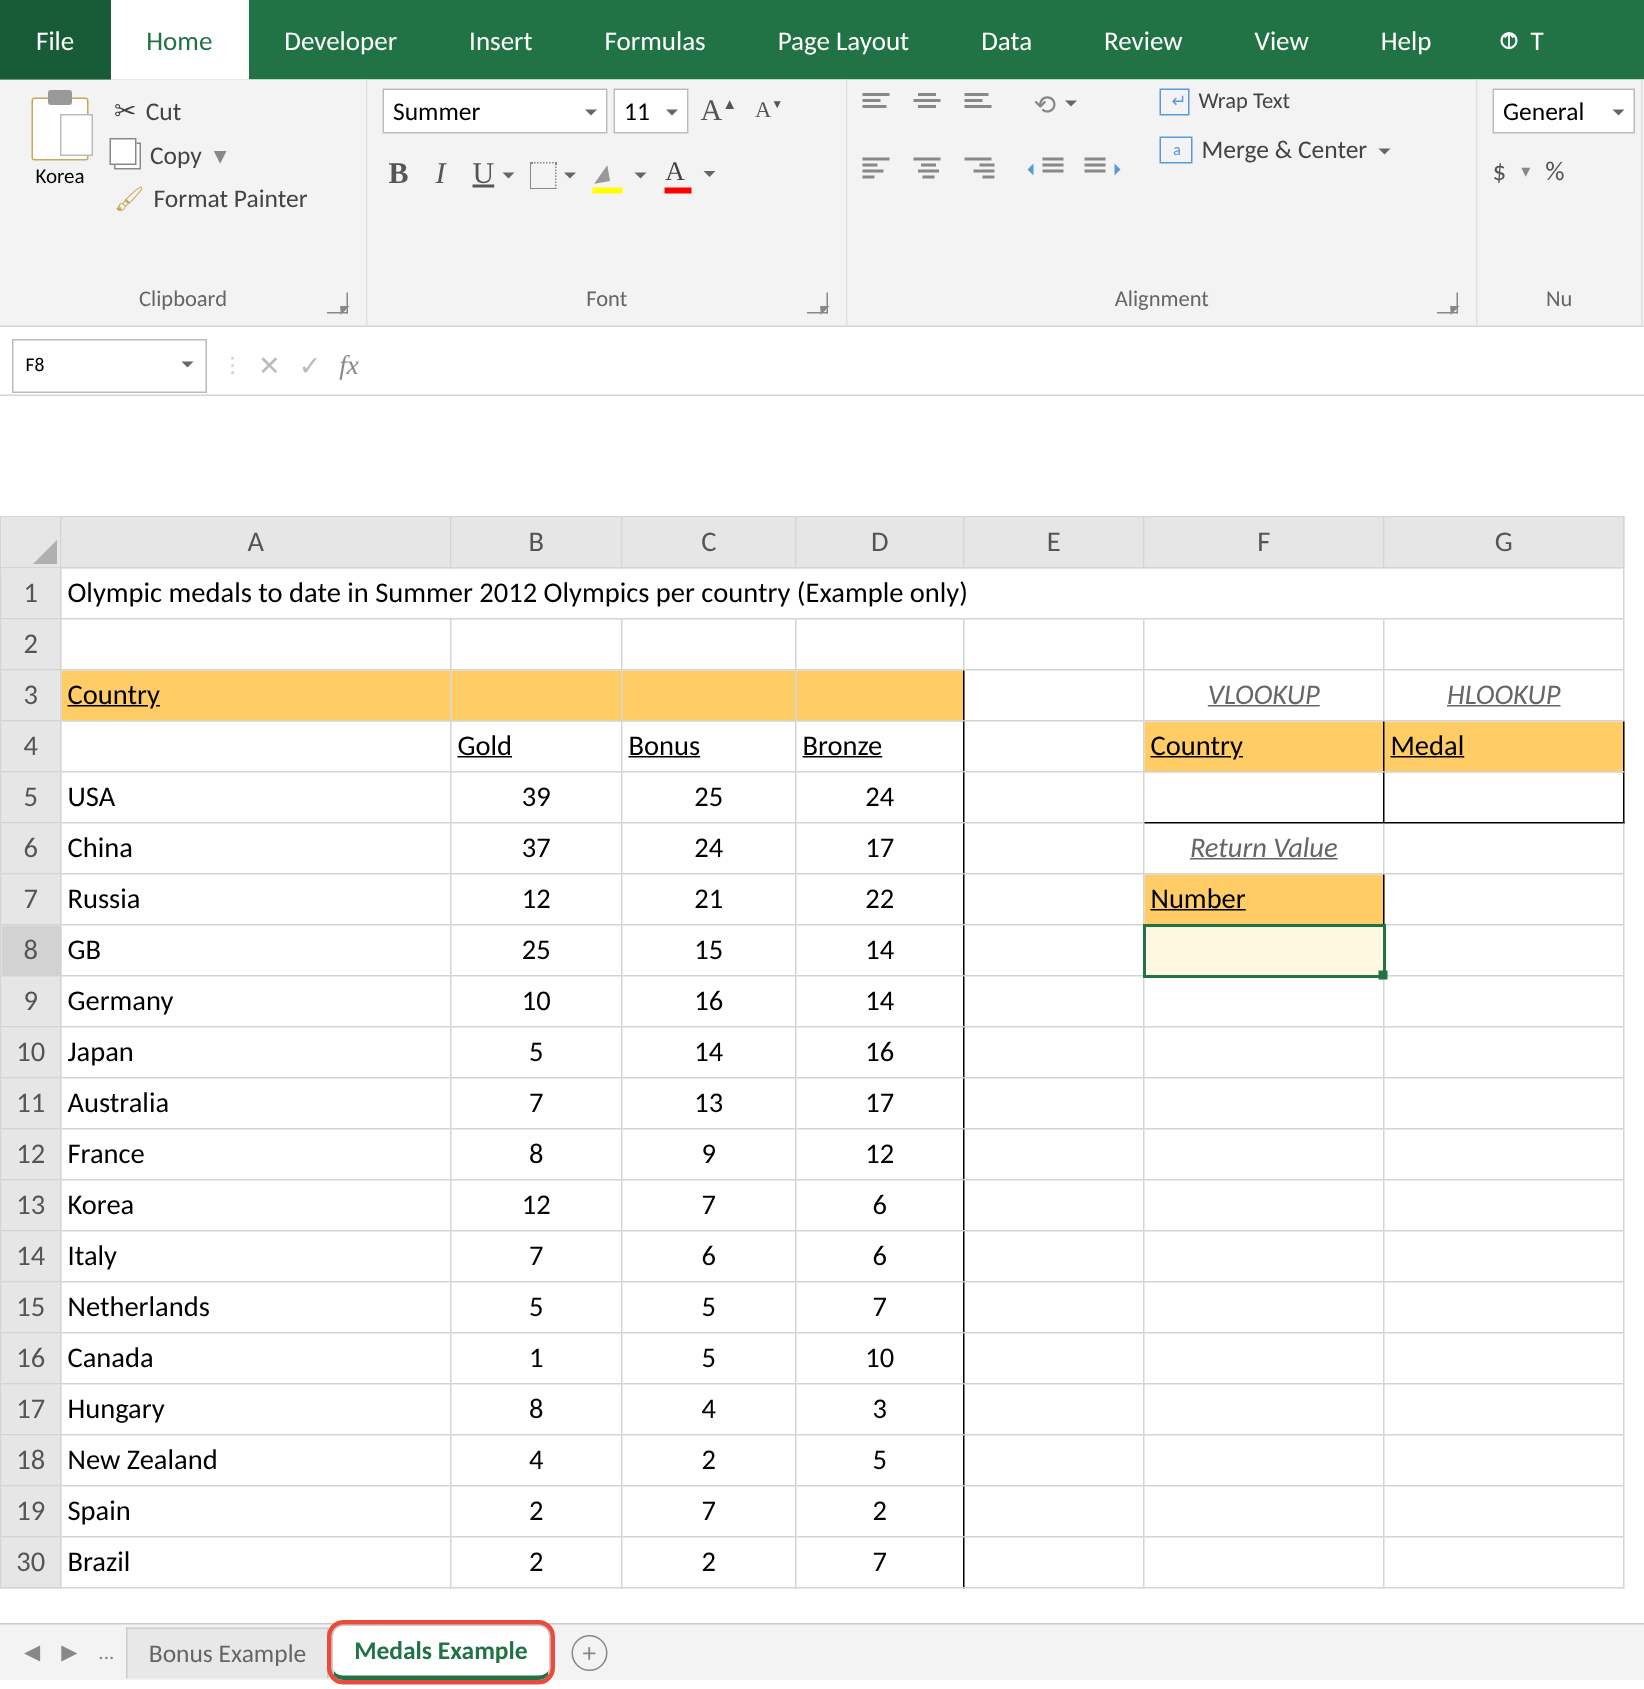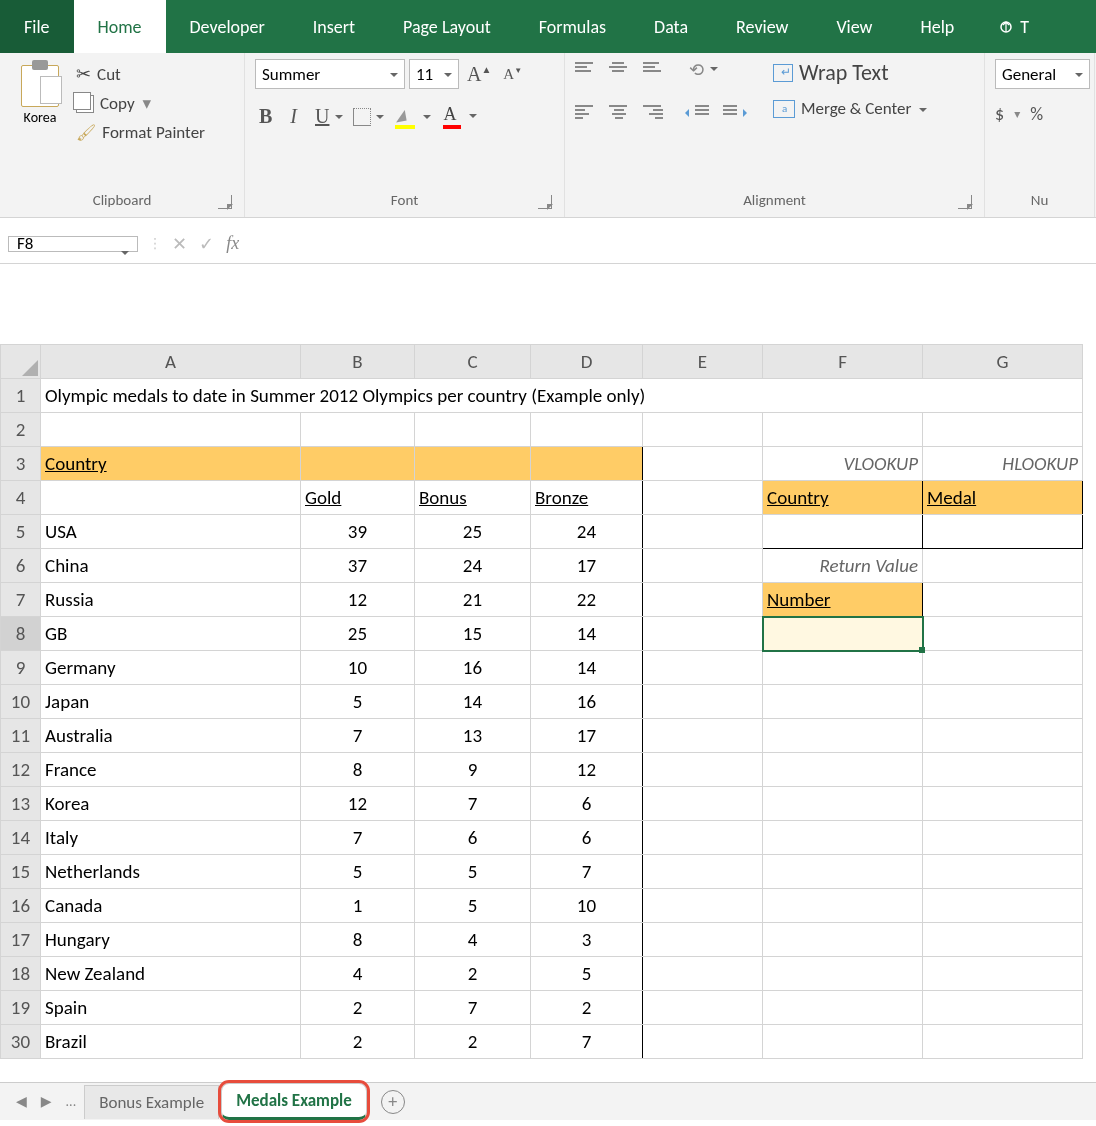--- a/index.html
+++ b/index.html
@@ -53,21 +53,21 @@
 .fill-btn::after { content: ""; border: 4px solid transparent; border-top-color: #666; position: absolute; right: -12px; top: 10px; }
 .fontcolor-btn { position: relative; padding: 0 4px; font-family: "Times New Roman", serif; font-size: 18px; color: #444; margin-right: 10px; }
 .fontcolor-swatch { display: block; width: 18px; height: 4px; background: #ff0000; }
 .fontcolor-btn::after { content: ""; border: 4px solid transparent; border-top-color: #666; position: absolute; right: -12px; top: 10px; }
 
 .align-group { width: 420px; }
 .align-row { display: flex; gap: 14px; align-items: center; margin-bottom: 12px; }
 .align-icon { width: 20px; height: 16px; position: relative; cursor: pointer; }
 .align-icon span { display: block; height: 2px; background: #888; margin-bottom: 2px; }
 .orient-btn::before { content: "⟲"; color: #888; font-size: 18px; }
-.wrap-btn { display: flex; align-items: center; gap: 6px; font-size: 22px; color: #444; cursor: pointer; }
+.wrap-btn { display: flex; align-items: center; gap: 6px; font-size: 15px; color: #444; cursor: pointer; }
 .wrap-icon { width: 20px; height: 18px; border: 1px solid #5b9bd5; position: relative; }
 .wrap-icon::after { content: "↵"; color: #5b9bd5; font-size: 12px; position: absolute; right: 1px; top: 0; }
 .indent-btn { width: 20px; height: 16px; position: relative; cursor: pointer; }
 .indent-btn span { display: block; height: 2px; background: #888; margin-bottom: 2px; }
 .indent-btn::before { content: ""; position: absolute; left: -2px; top: 4px; border: 4px solid transparent; }
 .indent-l::before { border-right-color: #5b9bd5; left: -8px; }
 .indent-r::before { border-left-color: #5b9bd5; left: auto; right: -8px; }
 .merge-btn { display: flex; align-items: center; gap: 6px; font-size: 17px; color: #444; cursor: pointer; position: relative; padding-right: 16px; }
 .merge-icon { width: 22px; height: 18px; border: 1px solid #5b9bd5; position: relative; }
 .merge-icon::after { content: "a"; color: #5b9bd5; font-size: 11px; position: absolute; left: 40%; top: 1px; }
@@ -75,21 +75,21 @@
 .align-body { display: flex; gap: 20px; }
 .align-col { display: flex; flex-direction: column; gap: 12px; }
 
 .number-group { width: 110px; }
 .num-format { width: 95px; height: 30px; border: 1px solid #bbb; background: #fff; display: flex; align-items: center; padding: 0 6px; font-size: 17px; position: relative; margin-bottom: 14px; }
 .num-row { display: flex; gap: 10px; align-items: center; font-size: 18px; color: #555; }
 .num-btn { cursor: pointer; position: relative; }
 
 
 .formula-bar { display: flex; align-items: center; height: 40px; border-bottom: 1px solid #d4d4d4; background:#fff; margin-top: 6px; padding: 0 8px; gap: 10px; }
-.name-box { width: 130px; height: 16px; border: 1px solid #bbb; display: flex; align-items: center; padding: 0 8px; font-size: 17px; position: relative; background: #fff; }
+.name-box { width: 130px; height: 36px; border: 1px solid #bbb; display: flex; align-items: center; padding: 0 8px; font-size: 13px; position: relative; background: #fff; }
 .name-box::after { content: ""; border: 4px solid transparent; border-top-color: #666; position: absolute; right: 8px; top: 14px; }
 .fx-btns { display: flex; gap: 12px; color: #bbb; font-size: 18px; align-items: center; }
 .fx-label { font-style: italic; font-family: "Times New Roman", serif; color: #888; font-size: 18px; }
 .fx-input { flex: 1; height: 32px; border: none; }
 
 
 .grid-area { margin-top: 80px; }
 .grid { border-collapse: collapse; table-layout: fixed; }
 .grid th, .grid td { border: 1px solid #d4d4d4; font-size: 19px; height: 34px; padding: 0 4px; font-weight: normal; }
 .grid th { background: #e6e6e6; color: #555; text-align: center; }
@@ -99,42 +99,42 @@
 .select-all::after { content: ""; position: absolute; right: 2px; bottom: 2px; border: 8px solid transparent; border-right-color: #b0b0b0; border-bottom-color: #b0b0b0; }
 .colA { width: 260px; } .colB { width: 114px; } .colC { width: 116px; } .colD { width: 112px; }
 .colE { width: 120px; } .colF { width: 160px; } .colG { width: 160px; }
 .col-sel { background: #d2d2d2; }
 .txt { text-align: left; } .num { text-align: center; }
 .gold-hdr { background: #ffcc66; }
 .borL { border-left: 1.5px solid #000 !important; }
 .borR { border-right: 1.5px solid #000 !important; }
 .borT { border-top: 1.5px solid #000 !important; text-decoration: underline; }
 .borB { border-bottom: 1.5px solid #000 !important; }
-.lookup-lbl { font-style: italic; text-align: right; color: #666; font-size: 16px; }
+.lookup-lbl { font-style: italic; text-align: center; color: #666; font-size: 16px; text-decoration: underline; }
 .active-cell { outline: 2px solid #217346; outline-offset: -1px; background: #fff8e1; position: relative; }
 .active-cell::after { content: ""; position: absolute; right: -3px; bottom: -3px; width: 6px; height: 6px; background: #217346; }
 
 
 .sheet-tabs { position: absolute; bottom: 6px; left: 0; right: 0; display: flex; align-items: center; border-top: 1px solid #ccc; background: #f3f3f3; height: 38px; padding-left: 10px; gap: 2px; }
 .nav-arrow { color: #888; padding: 4px 6px; cursor: pointer; font-size: 14px; }
 .sheet-tab { padding: 6px 14px; font-size: 17px; color: #666; cursor: pointer; background: #e8e8e8; border: 1px solid #ccc; border-bottom: none; }
 .sheet-tab.active { background: #fff; color: #217346; font-weight: bold; border-bottom: 3px solid #217346; }
 .sheet-tab.highlight { outline: 3px solid #e74c3c; border-radius: 8px; }
 .new-sheet { width: 24px; height: 24px; border: 1.5px solid #888; border-radius: 50%; display: flex; align-items: center; justify-content: center; color: #888; margin-left: 12px; cursor: pointer; font-size: 18px; }
 </style>
 </head>
 <body>
 
 <div class="tabs">
   <div class="tab file">File</div>
   <div class="tab active">Home</div>
   <div class="tab">Developer</div>
   <div class="tab">Insert</div>
+  <div class="tab">Formulas</div>
   <div class="tab">Page Layout</div>
-  <div class="tab">Formulas</div>
   <div class="tab">Data</div>
   <div class="tab">Review</div>
   <div class="tab">View</div>
   <div class="tab">Help</div>
   <div class="tab-help-icon">
     <svg width="20" height="20" viewBox="0 0 20 20">
         <circle cx="10" cy="10" r="5" fill="none" stroke="#fff" stroke-width="1.5"></circle>
         <path d="M10 15 L10 5 M7 8 L10 5 L13 8" fill="none" stroke="#fff" stroke-width="1.2"></path>
       </svg>
     <span style="margin-left:4px;font-size:18px">T</span>

